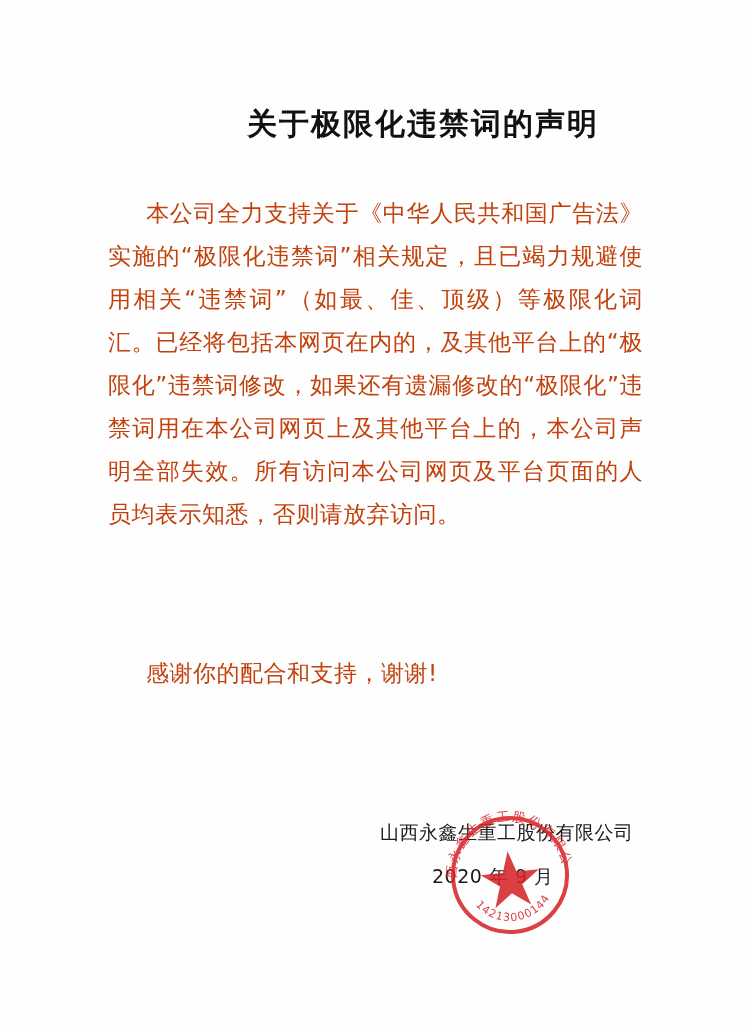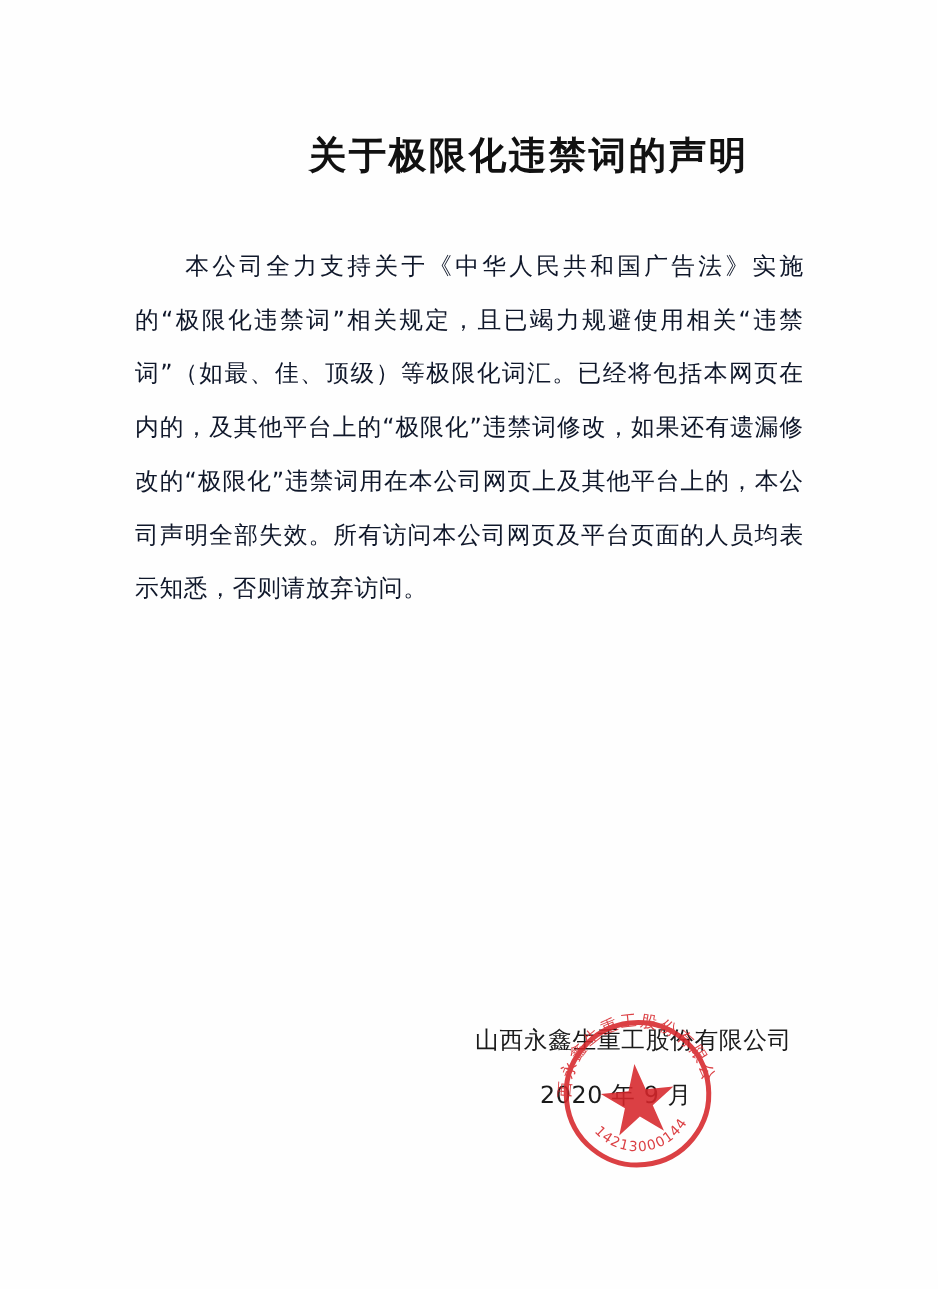--- a/index.html
+++ b/index.html
@@ -30,25 +30,25 @@
     font-weight: bold;
     letter-spacing: 2px;
     font-family: "DejaVu Serif", "Liberation Serif", serif;
     color: #111;
     padding-left: 48px;
   }
   .body-block {
     position: absolute;
     left: 108px;
     width: 535px;
-    font-size: 19px;
+    font-size: 23px;
     line-height: 43px;
     text-align: justify;
     text-justify: inter-ideograph;
-    color: #0f172a;
+    color: #c2410c;
     letter-spacing: 0.5px;
   }
   .para-1 { top: 192px; }
   .para-2 { top: 472px; }
   .para-3 { top: 652px; }
   .indent { display: inline-block; width: 38px; }
 
   .sign-block {
     position: absolute;
     left: 380px;
@@ -78,20 +78,21 @@
 </head>
 <body>
 
 <div class="page">
 
   <div class="doc-title">关于极限化违禁词的声明</div>
 
   <div class="body-block para-1"><span class="indent"></span><span>本公司全力支持关于《中华人民共和国广告法》实施的“极限化违禁词”相关规定，且已竭力规避使用相关“违禁词”（如最、佳、顶级）等极限化词汇。已经将包括本网页在内的，及其他平台上的“极限化”违禁词修改，如果还有遗漏修改的“极限化”违禁词用在本公司网页上及其他平台上的，本公司声明全部失效。所有访问本公司网页及平台页面的人员均表示知悉，否则请放弃访问。</span></div>
 
 
+  <div class="body-block para-3"><span class="indent"></span><span>感谢你的配合和支持，谢谢!</span></div>
 
   <div class="sign-block">
     <span class="sign-company">山西永鑫生重工股份有限公司</span>
     <span class="sign-date">2020 年 9 月</span>
   </div>
 
   <div class="seal">
     <svg width="160" height="160" viewBox="0 0 160 160" xmlns="http://www.w3.org/2000/svg">
       <defs>
         <path id="sealTopArc" d="M 26 80 A 54 54 0 0 1 134 80" fill="none"></path>

